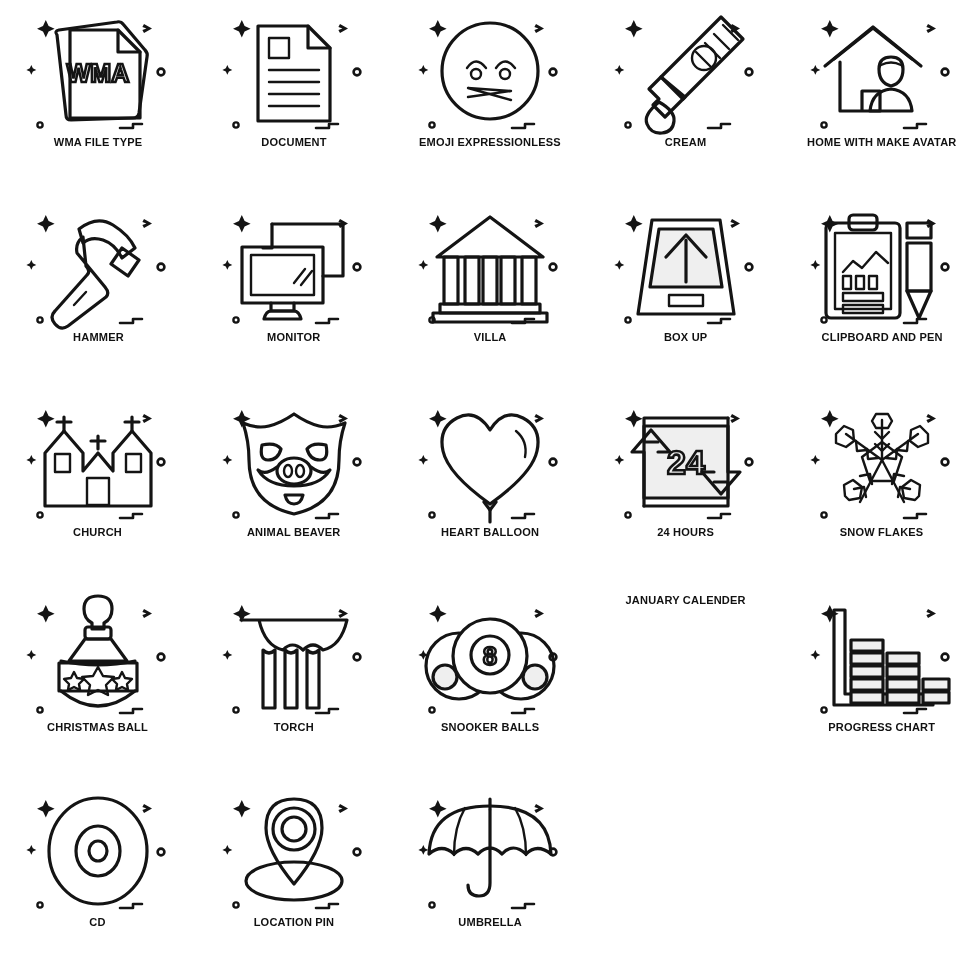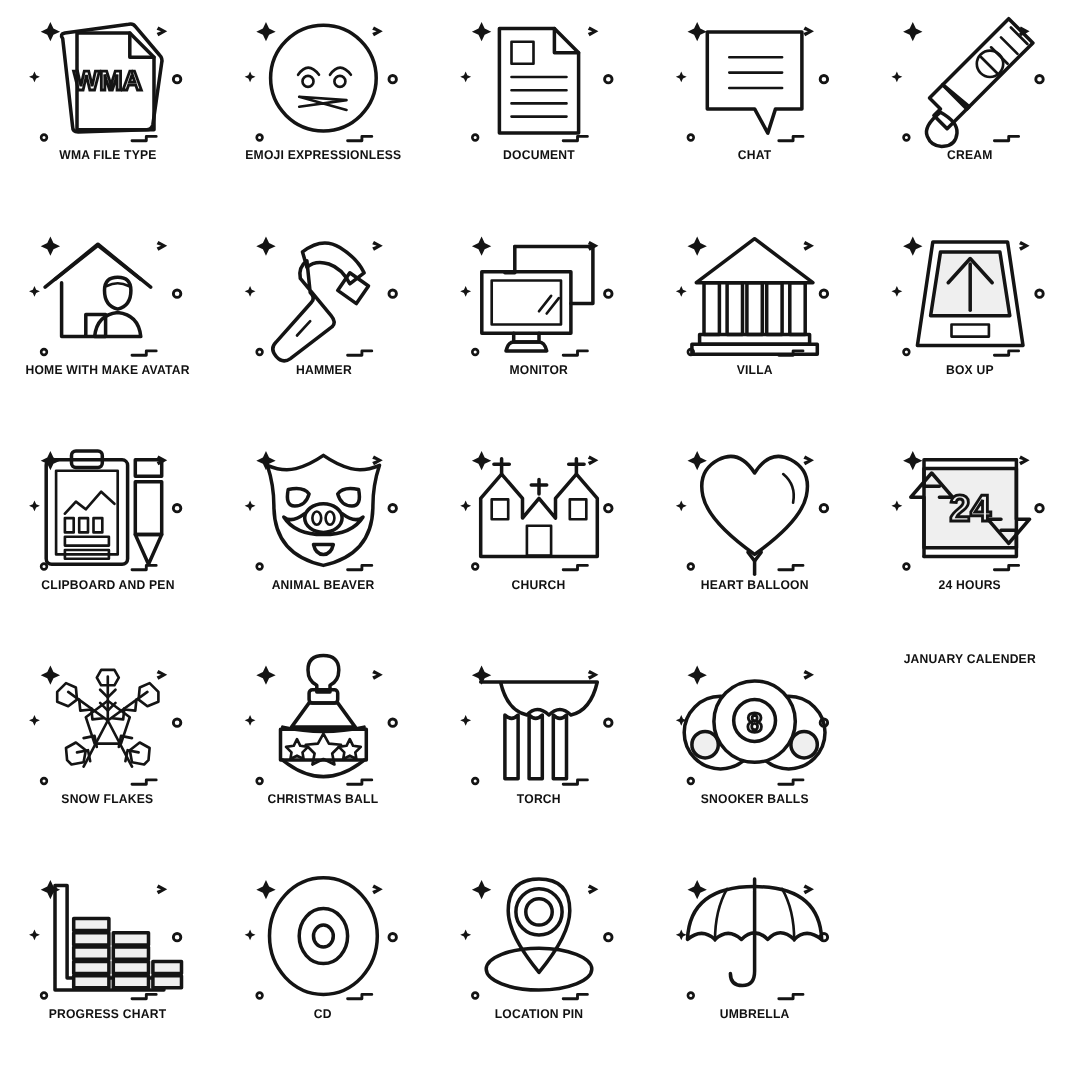--- a/index.html
+++ b/index.html
@@ -84,20 +84,51 @@
     </g>
     <g>
       <path class="decoln" d="M97 120 h13 M110 120 v-4 M110 116 h9"></path>
     </g>
   </svg>
       </div>
       <div class="cap">WMA FILE TYPE</div>
     </div>
     <div class="cell">
       <div class="art">
+        <svg id="art-document" viewBox="0 0 150 127">
+  <path class="ln" d="M39 18 h50 l22 22 v73 h-72 z"></path>
+  <path class="ln" d="M89 18 v22 h22"></path>
+  <rect class="ln-s" x="50" y="30" width="20" height="20"></rect>
+  <path class="ln-s" d="M50 62 h50 M50 74 h50 M50 86 h50 M50 98 h50"></path>
+</svg>
+  <svg class="deco-layer" viewBox="0 0 150 127" style="position:absolute;left:0;top:0;width:150px;height:127px;pointer-events:none">
+    <g>
+      <path class="deco" d="M20 18 l2.8 -6 2.8 6 6 2.8 -6 2.8 -2.8 6 -2.8 -6 -6 -2.8 z"></path>
+    </g>
+    <g>
+      <path class="deco" d="M121 16 l8 4.5 -8 4.5 -1.6 -3 4 -1.5 -4 -1.5 z"></path>
+    </g>
+    <g>
+      <path class="deco" d="M7 61 l1.8 -4 1.8 4 4 1.8 -4 1.8 -1.8 4 -1.8 -4 -4 -1.8 z" transform="scale(0.85) translate(1,10)"></path>
+    </g>
+    <g>
+      <circle cx="138" cy="64" r="3.4" fill="none" stroke="#141414" stroke-width="2.6"></circle>
+    </g>
+    <g>
+      <circle cx="17" cy="117" r="2.6" fill="none" stroke="#141414" stroke-width="2.4"></circle>
+    </g>
+    <g>
+      <path class="decoln" d="M97 120 h13 M110 120 v-4 M110 116 h9"></path>
+    </g>
+  </svg>
+      </div>
+      <div class="cap">DOCUMENT</div>
+    </div>
+    <div class="cell">
+      <div class="art">
         <svg id="art-emoji-expressionless" viewBox="0 0 150 127">
   <circle class="ln" cx="75" cy="63" r="48"></circle>
   <path class="ln-s" d="M52 60 q9 -13 19 0"></path>
   <path class="ln-s" d="M81 60 q9 -13 19 0"></path>
   <circle class="ln-s" cx="61" cy="66" r="5"></circle>
   <circle class="ln-s" cx="90" cy="66" r="5"></circle>
   <path class="ln-s" d="M53 89 l43 -6 -43 -3 43 12"></path>
 </svg>
   <svg class="deco-layer" viewBox="0 0 150 127" style="position:absolute;left:0;top:0;width:150px;height:127px;pointer-events:none">
     <g>
@@ -114,80 +145,20 @@
     </g>
     <g>
       <circle cx="17" cy="117" r="2.6" fill="none" stroke="#141414" stroke-width="2.4"></circle>
     </g>
     <g>
       <path class="decoln" d="M97 120 h13 M110 120 v-4 M110 116 h9"></path>
     </g>
   </svg>
       </div>
       <div class="cap">EMOJI EXPRESSIONLESS</div>
-    </div>
-    <div class="cell">
-      <div class="art">
-        <svg id="art-document" viewBox="0 0 150 127">
-  <path class="ln" d="M39 18 h50 l22 22 v73 h-72 z"></path>
-  <path class="ln" d="M89 18 v22 h22"></path>
-  <rect class="ln-s" x="50" y="30" width="20" height="20"></rect>
-  <path class="ln-s" d="M50 62 h50 M50 74 h50 M50 86 h50 M50 98 h50"></path>
-</svg>
-  <svg class="deco-layer" viewBox="0 0 150 127" style="position:absolute;left:0;top:0;width:150px;height:127px;pointer-events:none">
-    <g>
-      <path class="deco" d="M20 18 l2.8 -6 2.8 6 6 2.8 -6 2.8 -2.8 6 -2.8 -6 -6 -2.8 z"></path>
-    </g>
-    <g>
-      <path class="deco" d="M121 16 l8 4.5 -8 4.5 -1.6 -3 4 -1.5 -4 -1.5 z"></path>
-    </g>
-    <g>
-      <path class="deco" d="M7 61 l1.8 -4 1.8 4 4 1.8 -4 1.8 -1.8 4 -1.8 -4 -4 -1.8 z" transform="scale(0.85) translate(1,10)"></path>
-    </g>
-    <g>
-      <circle cx="138" cy="64" r="3.4" fill="none" stroke="#141414" stroke-width="2.6"></circle>
-    </g>
-    <g>
-      <circle cx="17" cy="117" r="2.6" fill="none" stroke="#141414" stroke-width="2.4"></circle>
-    </g>
-    <g>
-      <path class="decoln" d="M97 120 h13 M110 120 v-4 M110 116 h9"></path>
-    </g>
-  </svg>
-      </div>
-      <div class="cap">DOCUMENT</div>
-    </div>
-    <div class="cell">
-      <div class="art">
-        <svg id="art-chat" viewBox="0 0 150 127">
-  <path class="ln" d="M32 21 h86 v70 h-24 l-7 22 -12 -22 h-43 z"></path>
-  <path class="ln-s" d="M52 44 h48 M52 58 h48 M52 72 h48"></path>
-</svg>
-  <svg class="deco-layer" viewBox="0 0 150 127" style="position:absolute;left:0;top:0;width:150px;height:127px;pointer-events:none">
-    <g>
-      <path class="deco" d="M20 18 l2.8 -6 2.8 6 6 2.8 -6 2.8 -2.8 6 -2.8 -6 -6 -2.8 z"></path>
-    </g>
-    <g>
-      <path class="deco" d="M121 16 l8 4.5 -8 4.5 -1.6 -3 4 -1.5 -4 -1.5 z"></path>
-    </g>
-    <g>
-      <path class="deco" d="M7 61 l1.8 -4 1.8 4 4 1.8 -4 1.8 -1.8 4 -1.8 -4 -4 -1.8 z" transform="scale(0.85) translate(1,10)"></path>
-    </g>
-    <g>
-      <circle cx="138" cy="64" r="3.4" fill="none" stroke="#141414" stroke-width="2.6"></circle>
-    </g>
-    <g>
-      <circle cx="17" cy="117" r="2.6" fill="none" stroke="#141414" stroke-width="2.4"></circle>
-    </g>
-    <g>
-      <path class="decoln" d="M97 120 h13 M110 120 v-4 M110 116 h9"></path>
-    </g>
-  </svg>
-      </div>
-      <div class="cap">CHAT</div>
     </div>
     <div class="cell">
       <div class="art">
         <svg id="art-cream" viewBox="0 0 150 127">
   <path class="ln" d="M110 9 l22 22 -60 60 -22 -22 z"></path>
   <path class="ln-s" d="M112 17 l15 15 M103 26 l15 15 M94 35 l15 15 M85 44 l15 15"></path>
   <circle class="ln-s" cx="93" cy="50" r="12"></circle>
   <path class="ln" d="M50 69 l-12 12 10 10 -6 6 12 12 20 -20 z"></path>
   <path class="ln" d="M48 94 q-16 13 -12 22 q4 10 15 9 q11 -1 12 -12 q1 -10 -15 -19 z"></path>
 </svg>
@@ -413,20 +384,54 @@
     </g>
     <g>
       <path class="decoln" d="M97 120 h13 M110 120 v-4 M110 116 h9"></path>
     </g>
   </svg>
       </div>
       <div class="cap">CLIPBOARD AND PEN</div>
     </div>
     <div class="cell">
       <div class="art">
+        <svg id="art-church" viewBox="0 0 150 127">
+  <path class="ln" d="M22 108 v-53 l19 -22 19 22 v18 l15 -18 15 18 v-18 l19 -22 19 22 v53 z"></path>
+  <path class="ln" d="M41 33 v-14 M34 24 h14"></path>
+  <path class="ln" d="M109 33 v-14 M102 24 h14"></path>
+  <path class="ln" d="M75 51 v-13 M68 43 h14"></path>
+  <rect class="ln-s" x="32" y="56" width="15" height="18"></rect>
+  <rect class="ln-s" x="103" y="56" width="15" height="18"></rect>
+  <rect class="ln-s" x="64" y="80" width="22" height="27"></rect>
+</svg>
+  <svg class="deco-layer" viewBox="0 0 150 127" style="position:absolute;left:0;top:0;width:150px;height:127px;pointer-events:none">
+    <g>
+      <path class="deco" d="M20 18 l2.8 -6 2.8 6 6 2.8 -6 2.8 -2.8 6 -2.8 -6 -6 -2.8 z"></path>
+    </g>
+    <g>
+      <path class="deco" d="M121 16 l8 4.5 -8 4.5 -1.6 -3 4 -1.5 -4 -1.5 z"></path>
+    </g>
+    <g>
+      <path class="deco" d="M7 61 l1.8 -4 1.8 4 4 1.8 -4 1.8 -1.8 4 -1.8 -4 -4 -1.8 z" transform="scale(0.85) translate(1,10)"></path>
+    </g>
+    <g>
+      <circle cx="138" cy="64" r="3.4" fill="none" stroke="#141414" stroke-width="2.6"></circle>
+    </g>
+    <g>
+      <circle cx="17" cy="117" r="2.6" fill="none" stroke="#141414" stroke-width="2.4"></circle>
+    </g>
+    <g>
+      <path class="decoln" d="M97 120 h13 M110 120 v-4 M110 116 h9"></path>
+    </g>
+  </svg>
+      </div>
+      <div class="cap">CHURCH</div>
+    </div>
+    <div class="cell">
+      <div class="art">
         <svg id="art-animal-beaver" viewBox="0 0 150 127">
   <path class="ln" d="M24 25 q14 6 26 3 q12 -3 25 -12 q13 9 25 12 q12 3 26 -3 q-6 18 -6 37 q0 44 -45 54 q-45 -10 -45 -54 q0 -19 -6 -37 z"></path>
   <path class="ln" d="M43 47 q14 -3 19 4 q-3 11 -13 11 q-9 0 -6 -15 z"></path>
   <path class="ln" d="M107 47 q-14 -3 -19 4 q3 11 13 11 q9 0 6 -15 z"></path>
   <path class="ln" d="M58 69 q-12 9 -19 3 q10 16 36 16 q26 0 36 -16 q-7 6 -19 -3"></path>
   <ellipse class="ln" cx="75" cy="73" rx="17" ry="13"></ellipse>
   <ellipse class="ln-s" cx="69" cy="73" rx="4" ry="6"></ellipse>
   <ellipse class="ln-s" cx="81" cy="73" rx="4" ry="6"></ellipse>
   <path class="ln" d="M66 97 h18 q-2 9 -9 9 q-7 0 -9 -9 z"></path>
 </svg>
@@ -445,54 +450,20 @@
     </g>
     <g>
       <circle cx="17" cy="117" r="2.6" fill="none" stroke="#141414" stroke-width="2.4"></circle>
     </g>
     <g>
       <path class="decoln" d="M97 120 h13 M110 120 v-4 M110 116 h9"></path>
     </g>
   </svg>
       </div>
       <div class="cap">ANIMAL BEAVER</div>
-    </div>
-    <div class="cell">
-      <div class="art">
-        <svg id="art-church" viewBox="0 0 150 127">
-  <path class="ln" d="M22 108 v-53 l19 -22 19 22 v18 l15 -18 15 18 v-18 l19 -22 19 22 v53 z"></path>
-  <path class="ln" d="M41 33 v-14 M34 24 h14"></path>
-  <path class="ln" d="M109 33 v-14 M102 24 h14"></path>
-  <path class="ln" d="M75 51 v-13 M68 43 h14"></path>
-  <rect class="ln-s" x="32" y="56" width="15" height="18"></rect>
-  <rect class="ln-s" x="103" y="56" width="15" height="18"></rect>
-  <rect class="ln-s" x="64" y="80" width="22" height="27"></rect>
-</svg>
-  <svg class="deco-layer" viewBox="0 0 150 127" style="position:absolute;left:0;top:0;width:150px;height:127px;pointer-events:none">
-    <g>
-      <path class="deco" d="M20 18 l2.8 -6 2.8 6 6 2.8 -6 2.8 -2.8 6 -2.8 -6 -6 -2.8 z"></path>
-    </g>
-    <g>
-      <path class="deco" d="M121 16 l8 4.5 -8 4.5 -1.6 -3 4 -1.5 -4 -1.5 z"></path>
-    </g>
-    <g>
-      <path class="deco" d="M7 61 l1.8 -4 1.8 4 4 1.8 -4 1.8 -1.8 4 -1.8 -4 -4 -1.8 z" transform="scale(0.85) translate(1,10)"></path>
-    </g>
-    <g>
-      <circle cx="138" cy="64" r="3.4" fill="none" stroke="#141414" stroke-width="2.6"></circle>
-    </g>
-    <g>
-      <circle cx="17" cy="117" r="2.6" fill="none" stroke="#141414" stroke-width="2.4"></circle>
-    </g>
-    <g>
-      <path class="decoln" d="M97 120 h13 M110 120 v-4 M110 116 h9"></path>
-    </g>
-  </svg>
-      </div>
-      <div class="cap">CHURCH</div>
     </div>
     <div class="cell">
       <div class="art">
         <svg id="art-heart-balloon" viewBox="0 0 150 127">
   <path class="ln" d="M75 32 q-14 -22 -33 -12 q-19 10 -14 33 q5 23 47 53 q42 -30 47 -53 q5 -23 -14 -33 q-19 -10 -33 12 z"></path>
   <path class="ln-s" d="M101 33 q12 10 9 26"></path>
   <path class="ln" d="M69 104 l6 8 6 -8"></path>
   <path class="ln" d="M75 112 v12"></path>
 </svg>
   <svg class="deco-layer" viewBox="0 0 150 127" style="position:absolute;left:0;top:0;width:150px;height:127px;pointer-events:none">

